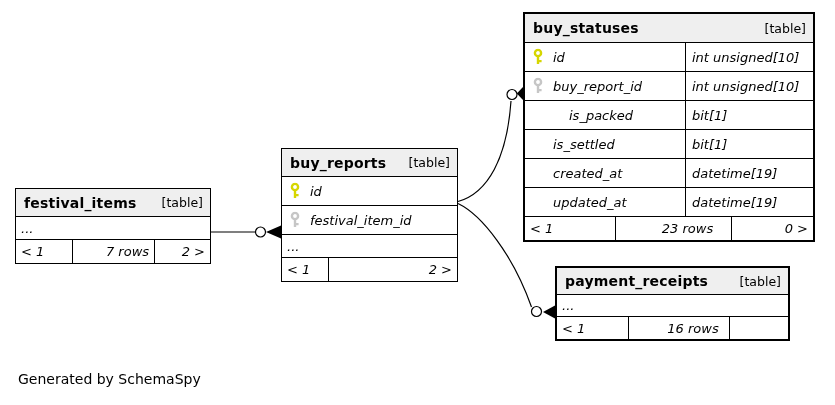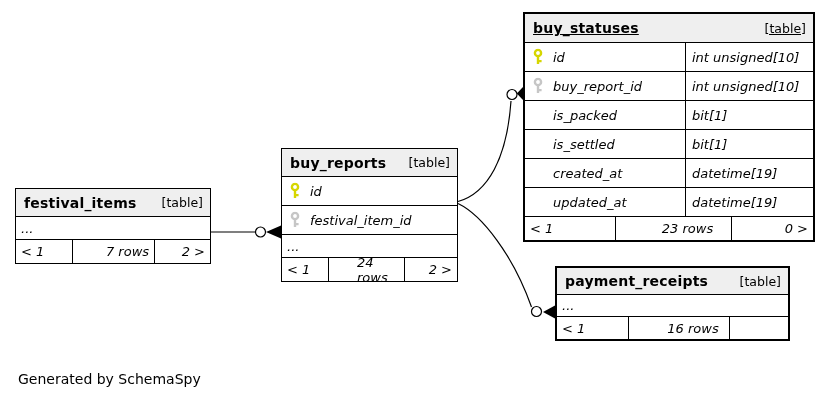--- a/index.html
+++ b/index.html
@@ -105,28 +105,27 @@
         </svg>
         <span class="colname">festival_item_id</span>
       </div>
     </div>
     <div class="trow ellipsis-row" style="height:23px;">
       <span>...</span>
     </div>
     <div class="trow" style="height:23px;">
       <div class="tfoot" style="width:100%;">
         <span class="fcell fl" style="flex:0 0 46px;">&lt; 1</span>
-        <span class="fcell fc" style="flex:0 0 76px;">24 rows</span>
         <span class="fcell fr">2 &gt;</span>
       </div>
     </div>
   </div>
 
   <div class="tbl bold" style="left:523px;top:12px;width:292px;">
-    <div class="thead" style="height:29px;text-decoration:underline;">
+    <div class="thead" style="height:29px;">
       <span class="tname">buy_statuses</span>
       <span class="ttag">[table]</span>
     </div>
     <div class="trow" style="height:29px;">
       <div class="ncell" style="flex:0 0 160px;">
         <svg class="keyicon" viewBox="0 0 12 17">
           <circle cx="6" cy="4.5" r="3.1" fill="none" stroke="var(--primary-key)" stroke-width="2.4"></circle>
           <path d="M6 7.6 V15.5 M6 12.6 H9.6" fill="none" stroke="var(--primary-key)" stroke-width="2.4"></path>
         </svg>
         <span class="colname">id</span>
@@ -137,21 +136,21 @@
       <div class="ncell" style="flex:0 0 160px;">
         <svg class="keyicon" viewBox="0 0 12 17">
           <circle cx="6" cy="4.5" r="3.1" fill="none" stroke="var(--foreign-key)" stroke-width="2.4"></circle>
           <path d="M6 7.6 V15.5 M6 12.6 H9.6" fill="none" stroke="var(--foreign-key)" stroke-width="2.4"></path>
         </svg>
         <span class="colname">buy_report_id</span>
       </div>
       <div class="tcell" style="flex:1;">int unsigned[10]</div>
     </div>
     <div class="trow" style="height:29px;">
-      <div class="ncell" style="flex:0 0 160px;">
+      <div class="ncell" style="flex:0 0 160px;padding-left:16px;">
         <span class="colname">is_packed</span>
       </div>
       <div class="tcell" style="flex:1;">bit[1]</div>
     </div>
     <div class="trow" style="height:29px;">
       <div class="ncell" style="flex:0 0 160px;">
         <span class="colname">is_settled</span>
       </div>
       <div class="tcell" style="flex:1;">bit[1]</div>
     </div>

